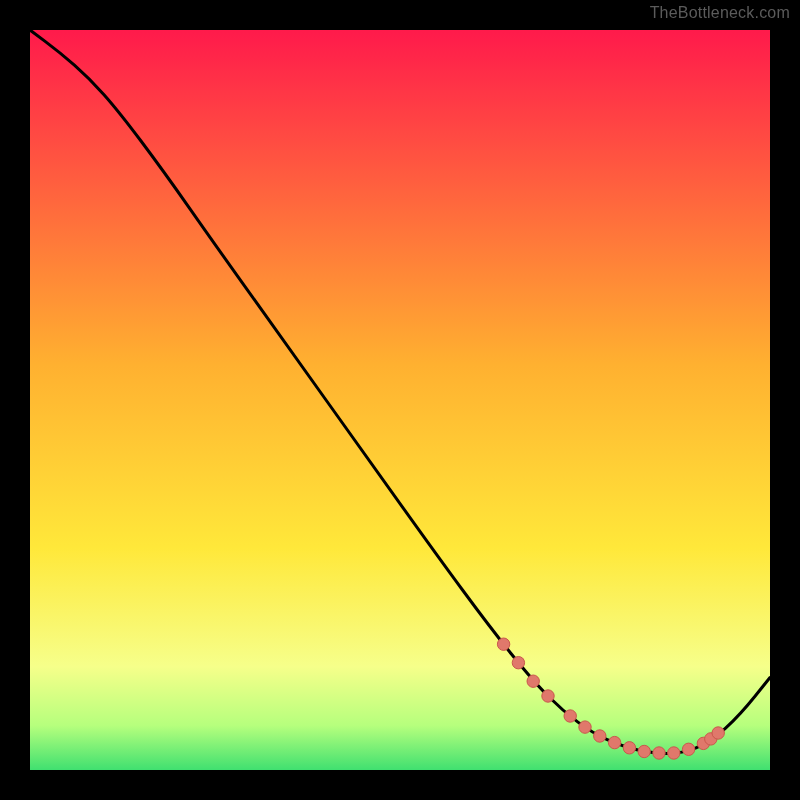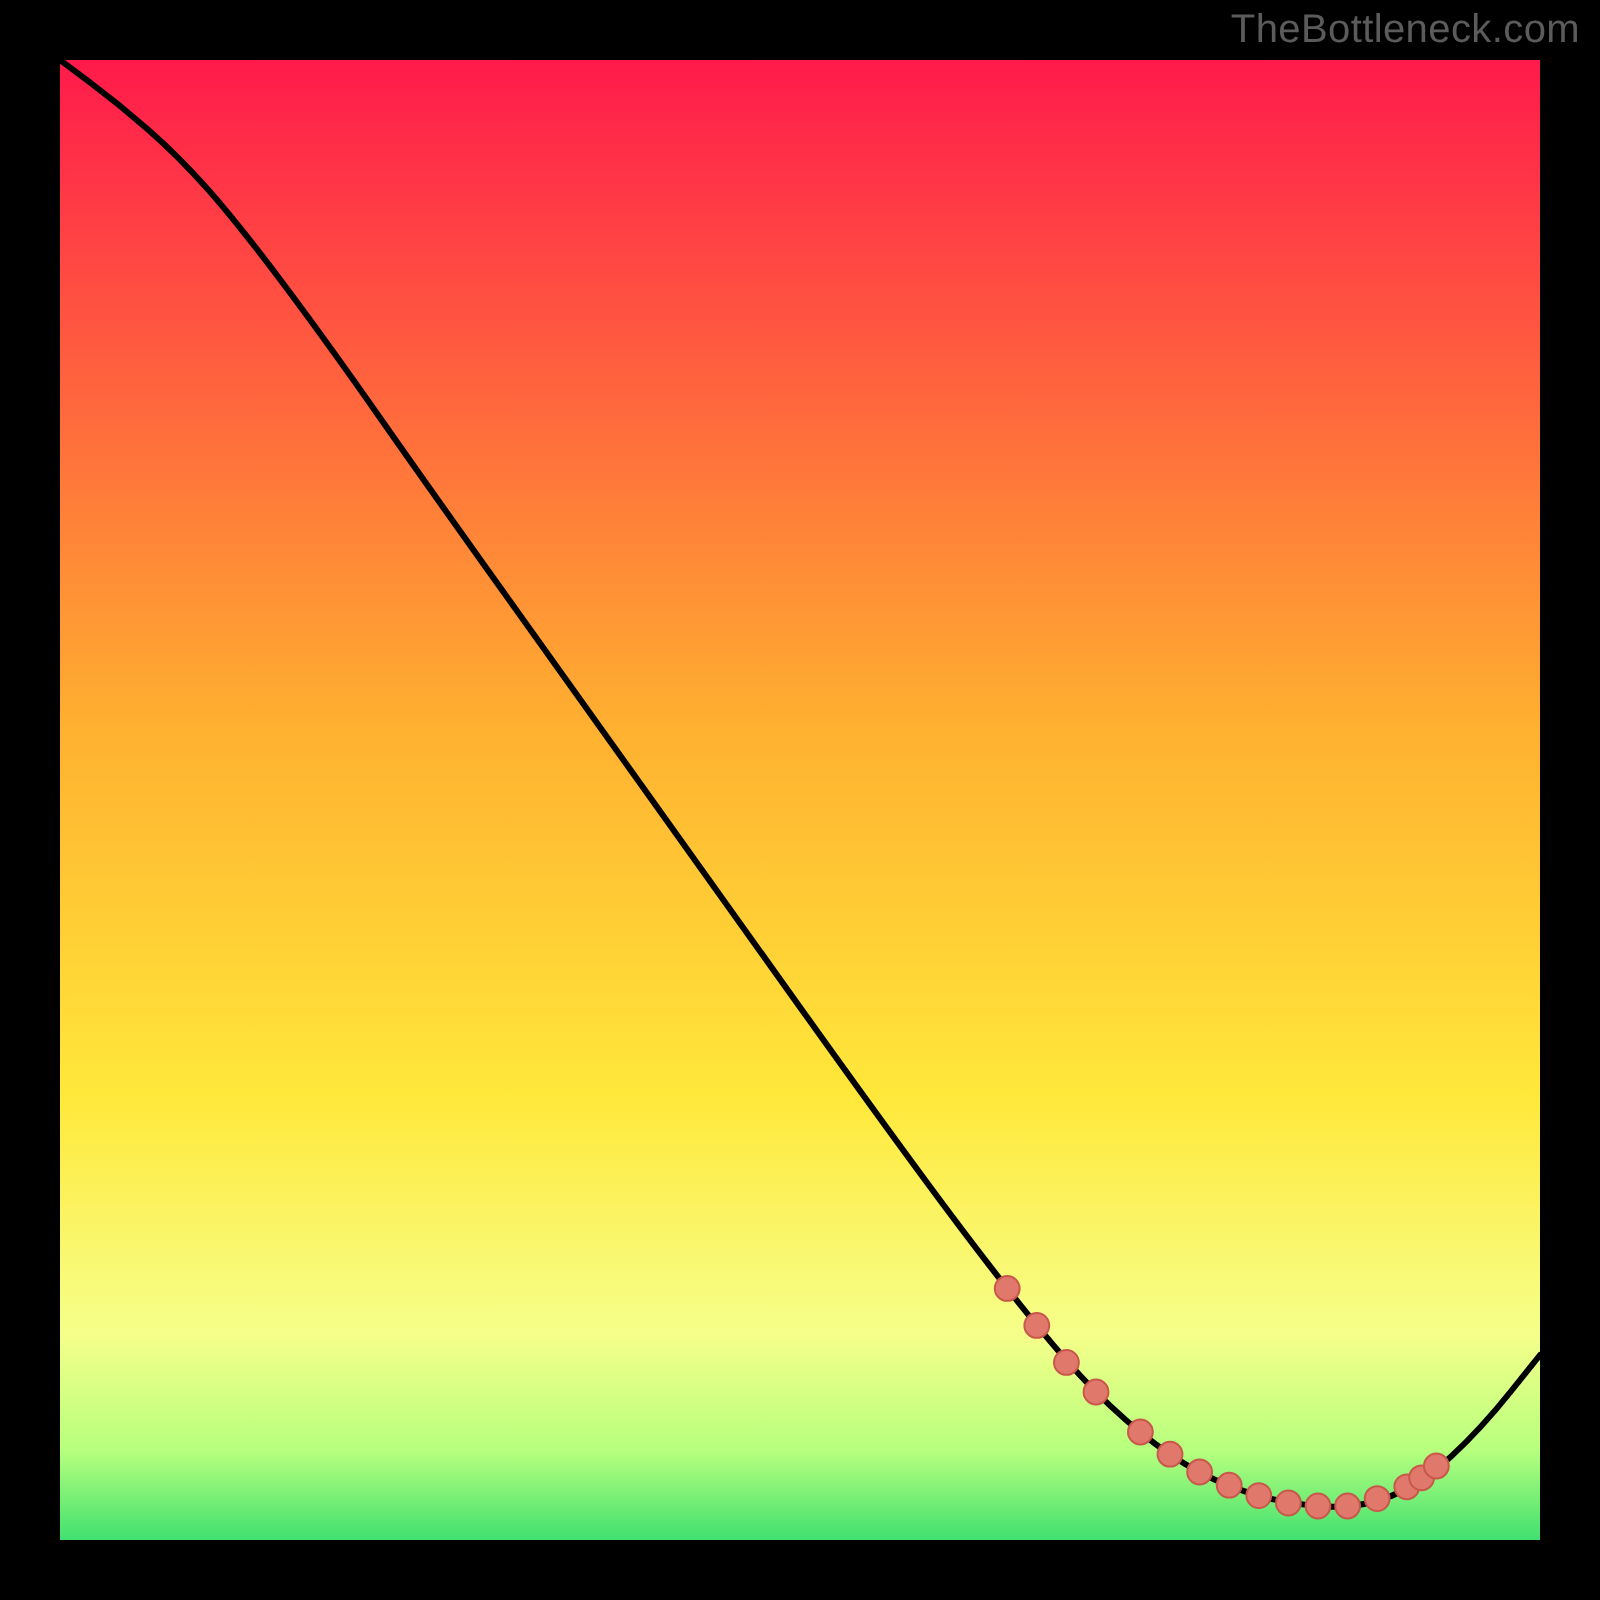--- a/index.html
+++ b/index.html
@@ -15,21 +15,21 @@
     position: relative;
     width: 800px;
     height: 800px;
     background: #000;
   }
   .watermark {
     position: absolute;
     top: 4px;
     right: 10px;
     color: #5b5b5b;
-    font-size: 20px;
+    font-size: 16px;
     font-weight: 500;
     letter-spacing: 0.2px;
   }
   .plot {
     position: absolute;
     left: 30px;
     top: 30px;
     width: 740px;
     height: 740px;
   }

